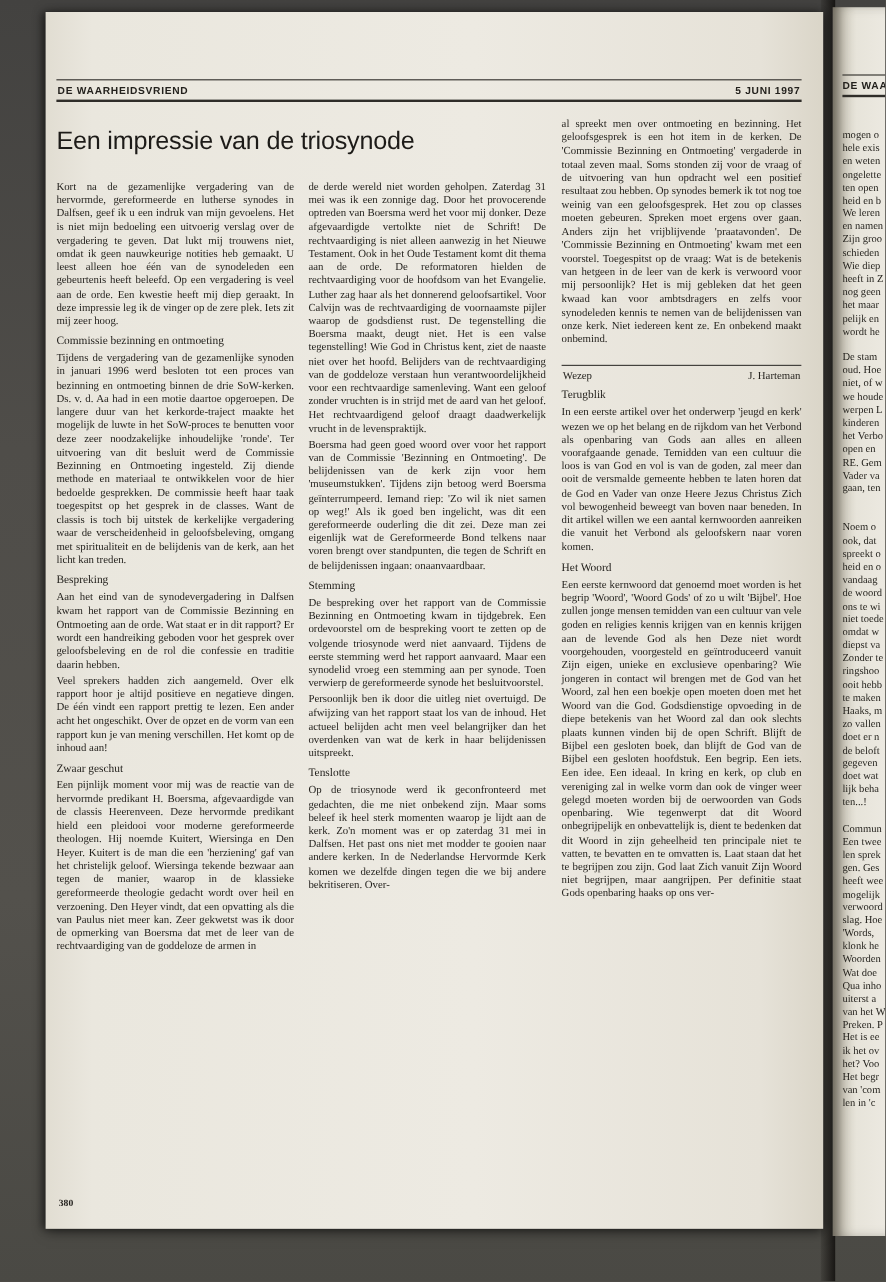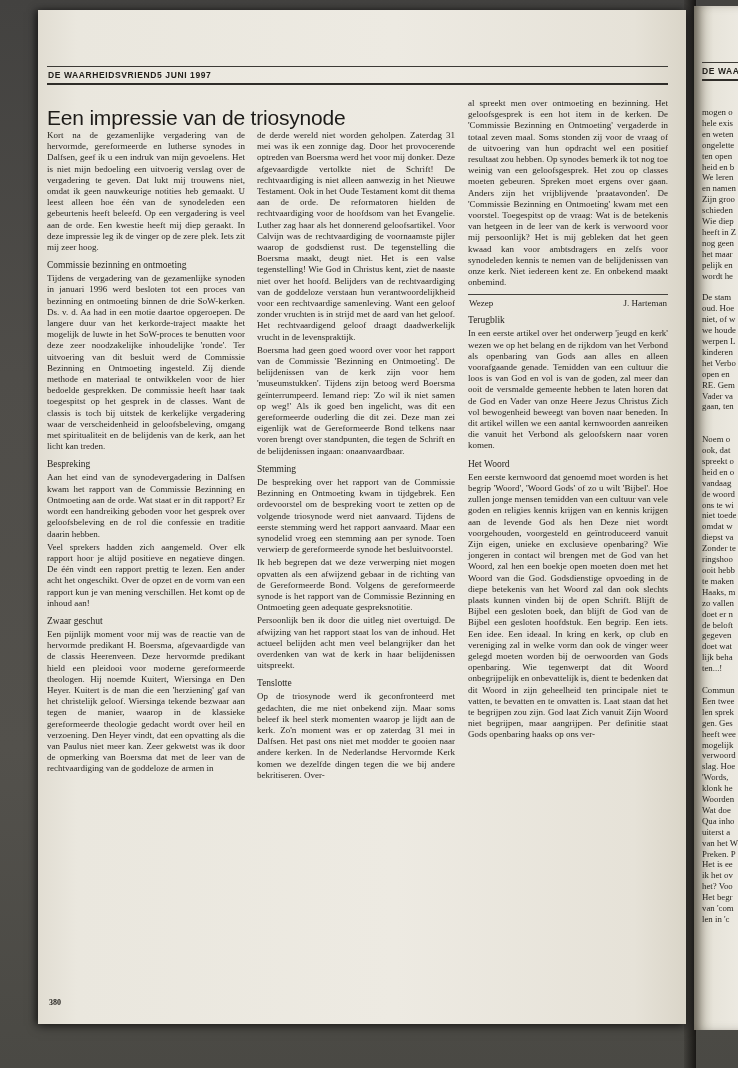--- a/index.html
+++ b/index.html
@@ -10,40 +10,40 @@
     background:linear-gradient(180deg,#434240 0%,#4f4d49 35%,#53514c 70%,#4a4944 100%); }
 
   .gutter { position:absolute; left:684px; top:0; width:12px; height:1068px;
     background:linear-gradient(90deg, rgba(25,22,18,0.15), rgba(12,10,8,0.8)); }
 
   .page { position:absolute; left:38px; top:10px; width:648px; height:1014px;
     background:linear-gradient(90deg,#e1ddd2 0%,#eae7de 6%,#edeae2 55%,#e6e2d8 92%,#dad5c8 100%);
     box-shadow:0 2px 10px rgba(0,0,0,0.55), -3px 0 6px rgba(0,0,0,0.35);
     padding:0 18px 0 9px; overflow:hidden; }
 
-  .masthead { margin-top:56px; display:flex; align-items:baseline;
+  .masthead { margin-top:56px; display:flex; justify-content:space-between; align-items:baseline;
     border-top:1px solid #3c3a36; border-bottom:2px solid #2f2d29; padding:3px 1px; }
   .mh-title, .mh-date { font-family:"Liberation Sans", sans-serif; font-weight:bold;
     font-size:8.5px; letter-spacing:0.6px; color:#23211d; }
 
   .columns { display:flex; gap:13px; margin-top:13px; height:906px; overflow:hidden; }
   .left-two { flex:2.04; min-width:0; }
   .col3 { flex:1; min-width:0; }
   .two-cols { display:flex; gap:12px; }
   .two-cols .col { flex:1; min-width:0; }
 
   .article-title { font-family:"Liberation Sans", sans-serif; font-weight:400;
-    font-size:21px; letter-spacing:-0.2px; color:#1d1b18; margin:8px 0 0; }
+    font-size:21px; letter-spacing:-0.2px; color:#1d1b18; margin:8px 0 20px; }
   .article2-title { margin:30px 0 14px; }
 
   .para { font-size:9px; line-height:11.2px; text-align:justify; color:#211f1b; margin-bottom:2px; }
   .subhead { font-size:9.5px; line-height:11px; font-weight:normal; color:#201e1a; margin:7px 0 2px; }
 
   .sig-row { display:flex; justify-content:space-between; border-top:1px solid #44423e;
-    margin-top:6px; padding:3px 1px 0; font-size:9px; color:#211f1b; }
+    margin-top:16px; padding:3px 1px 0; font-size:9px; color:#211f1b; }
 
   .page-num { position:absolute; left:11px; bottom:17px; font-size:8px; font-weight:bold; color:#23211d; }
 
   .edge-page { position:absolute; left:694px; top:6px; width:44px; height:1024px;
     background:linear-gradient(90deg,#b7b2a4 0%,#d5d1c4 18%,#e7e4da 45%,#ece9e1 100%);
     box-shadow:inset 9px 0 11px -4px rgba(40,35,25,0.55);
     padding:0 0 0 8px; overflow:hidden; }
   .edge-masthead { margin-top:56px; border-top:1px solid #3c3a36; border-bottom:2px solid #2f2d29;
     padding:3px 0; font-family:"Liberation Sans", sans-serif; font-weight:bold; font-size:8.5px;
     letter-spacing:0.6px; color:#23211d; white-space:nowrap; overflow:hidden; }
@@ -75,21 +75,20 @@
               <p class="para">Aan het eind van de synodevergadering in Dalfsen kwam het rapport van de Commissie Bezinning en Ontmoeting aan de orde. Wat staat er in dit rapport? Er wordt een handreiking geboden voor het gesprek over geloofsbeleving en de rol die confessie en traditie daarin hebben.</p>
               <p class="para">Veel sprekers hadden zich aangemeld. Over elk rapport hoor je altijd positieve en negatieve dingen. De één vindt een rapport prettig te lezen. Een ander acht het ongeschikt. Over de opzet en de vorm van een rapport kun je van mening verschillen. Het komt op de inhoud aan!</p>
               <h3 class="subhead">Zwaar geschut</h3>
               <p class="para">Een pijnlijk moment voor mij was de reactie van de hervormde predikant H. Boersma, afgevaardigde van de classis Heerenveen. Deze hervormde predikant hield een pleidooi voor moderne gereformeerde theologen. Hij noemde Kuitert, Wiersinga en Den Heyer. Kuitert is de man die een 'herziening' gaf van het christelijk geloof. Wiersinga tekende bezwaar aan tegen de manier, waarop in de klassieke gereformeerde theologie gedacht wordt over heil en verzoening. Den Heyer vindt, dat een opvatting als die van Paulus niet meer kan. Zeer gekwetst was ik door de opmerking van Boersma dat met de leer van de rechtvaardiging van de goddeloze de armen in</p>
             </div>
           <div class="col">
               <p class="para">de derde wereld niet worden geholpen. Zaterdag 31 mei was ik een zonnige dag. Door het provocerende optreden van Boersma werd het voor mij donker. Deze afgevaardigde vertolkte niet de Schrift! De rechtvaardiging is niet alleen aanwezig in het Nieuwe Testament. Ook in het Oude Testament komt dit thema aan de orde. De reformatoren hielden de rechtvaardiging voor de hoofdsom van het Evangelie. Luther zag haar als het donnerend geloofsartikel. Voor Calvijn was de rechtvaardiging de voornaamste pijler waarop de godsdienst rust. De tegenstelling die Boersma maakt, deugt niet. Het is een valse tegenstelling! Wie God in Christus kent, ziet de naaste niet over het hoofd. Belijders van de rechtvaardiging van de goddeloze verstaan hun verantwoordelijkheid voor een rechtvaardige samenleving. Want een geloof zonder vruchten is in strijd met de aard van het geloof. Het rechtvaardigend geloof draagt daadwerkelijk vrucht in de levenspraktijk.</p>
               <p class="para">Boersma had geen goed woord over voor het rapport van de Commissie 'Bezinning en Ontmoeting'. De belijdenissen van de kerk zijn voor hem 'museumstukken'. Tijdens zijn betoog werd Boersma geïnterrumpeerd. Iemand riep: 'Zo wil ik niet samen op weg!' Als ik goed ben ingelicht, was dit een gereformeerde ouderling die dit zei. Deze man zei eigenlijk wat de Gereformeerde Bond telkens naar voren brengt over standpunten, die tegen de Schrift en de belijdenissen ingaan: onaanvaardbaar.</p>
               <h3 class="subhead">Stemming</h3>
               <p class="para">De bespreking over het rapport van de Commissie Bezinning en Ontmoeting kwam in tijdgebrek. Een ordevoorstel om de bespreking voort te zetten op de volgende triosynode werd niet aanvaard. Tijdens de eerste stemming werd het rapport aanvaard. Maar een synodelid vroeg een stemming aan per synode. Toen verwierp de gereformeerde synode het besluitvoorstel.</p>
-              <p class="para">Ik heb begrepen dat we deze verwerping niet mogen opvatten als een afwijzend gebaar in de richting van de Gereformeerde Bond. Volgens de gereformeerde synode is het rapport van de Commissie Bezinning en Ontmoeting geen adequate gespreksnotitie.</p>
               <p class="para">Persoonlijk ben ik door die uitleg niet overtuigd. De afwijzing van het rapport staat los van de inhoud. Het actueel belijden acht men veel belangrijker dan het overdenken van wat de kerk in haar belijdenissen uitspreekt.</p>
               <h3 class="subhead">Tenslotte</h3>
               <p class="para">Op de triosynode werd ik geconfronteerd met gedachten, die me niet onbekend zijn. Maar soms beleef ik heel sterk momenten waarop je lijdt aan de kerk. Zo'n moment was er op zaterdag 31 mei in Dalfsen. Het past ons niet met modder te gooien naar andere kerken. In de Nederlandse Hervormde Kerk komen we dezelfde dingen tegen die we bij andere bekritiseren. Over-</p>
             </div>
         </div>
       </div>
 
       <div class="col3">
         <div>
             <p class="para">al spreekt men over ontmoeting en bezinning. Het geloofsgesprek is een hot item in de kerken. De 'Commissie Bezinning en Ontmoeting' vergaderde in totaal zeven maal. Soms stonden zij voor de vraag of de uitvoering van hun opdracht wel een positief resultaat zou hebben. Op synodes bemerk ik tot nog toe weinig van een geloofsgesprek. Het zou op classes moeten gebeuren. Spreken moet ergens over gaan. Anders zijn het vrijblijvende 'praatavonden'. De 'Commissie Bezinning en Ontmoeting' kwam met een voorstel. Toegespitst op de vraag: Wat is de betekenis van hetgeen in de leer van de kerk is verwoord voor mij persoonlijk? Het is mij gebleken dat het geen kwaad kan voor ambtsdragers en zelfs voor synodeleden kennis te nemen van de belijdenissen van onze kerk. Niet iedereen kent ze. En onbekend maakt onbemind.</p>

